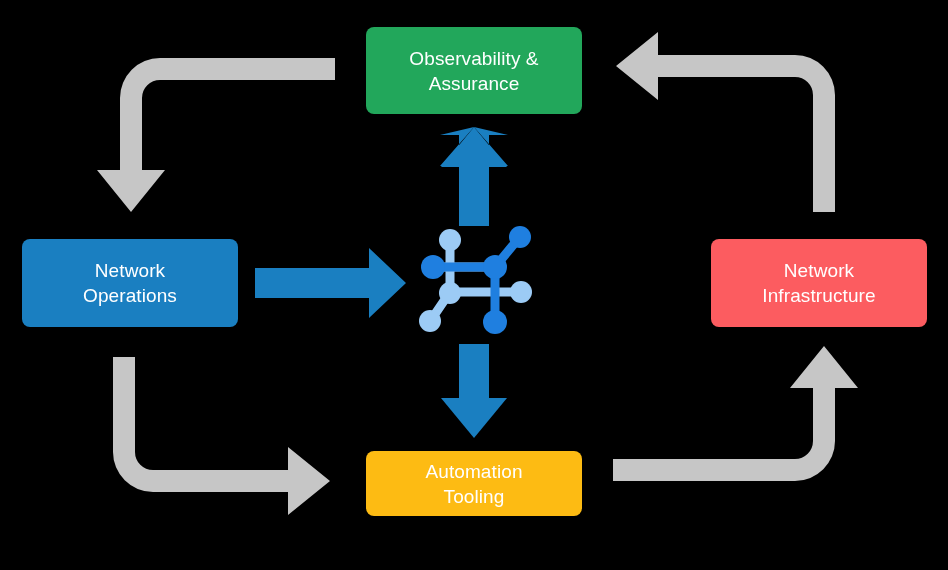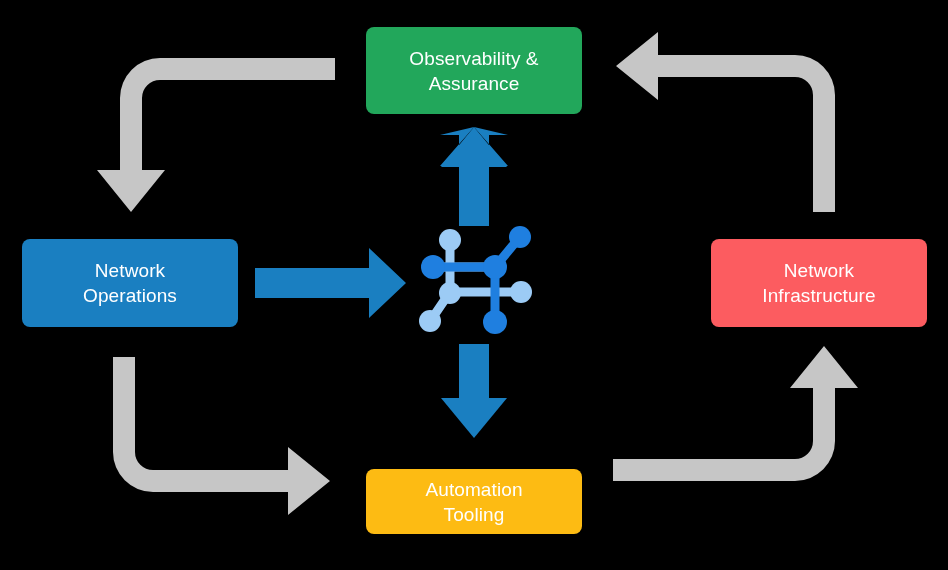--- a/index.html
+++ b/index.html
@@ -41,21 +41,21 @@
     line-height: 25px;
     font-weight: 400;
     text-align: center;
     letter-spacing: 0.1px;
     white-space: pre-line;
     user-select: none;
   }
   #box-observability { left: 366px; top: 27px;  width: 216px; height: 87px; }
   #box-operations    { left: 22px;  top: 239px; width: 216px; height: 88px; }
   #box-infrastructure{ left: 711px; top: 239px; width: 216px; height: 88px; }
-  #box-automation    { left: 366px; top: 451px; width: 216px; height: 65px; margin-top: 18px; }
+  #box-automation    { left: 366px; top: 451px; width: 216px; height: 65px; }
 </style>
 </head>
 <body>
 
 <div id="canvas">
 
   <svg class="layer" viewBox="0 0 948 570" xmlns="http://www.w3.org/2000/svg">
 
     <path fill="#C6C6C6" d="M 335,58 L 160,58 A 40,40 0 0 0 120,98 L 120,170 L 97,170 L 131,212 L 165,170 L 142,170 L 142,98 A 18,18 0 0 1 160,80 L 335,80 Z"></path>
 

